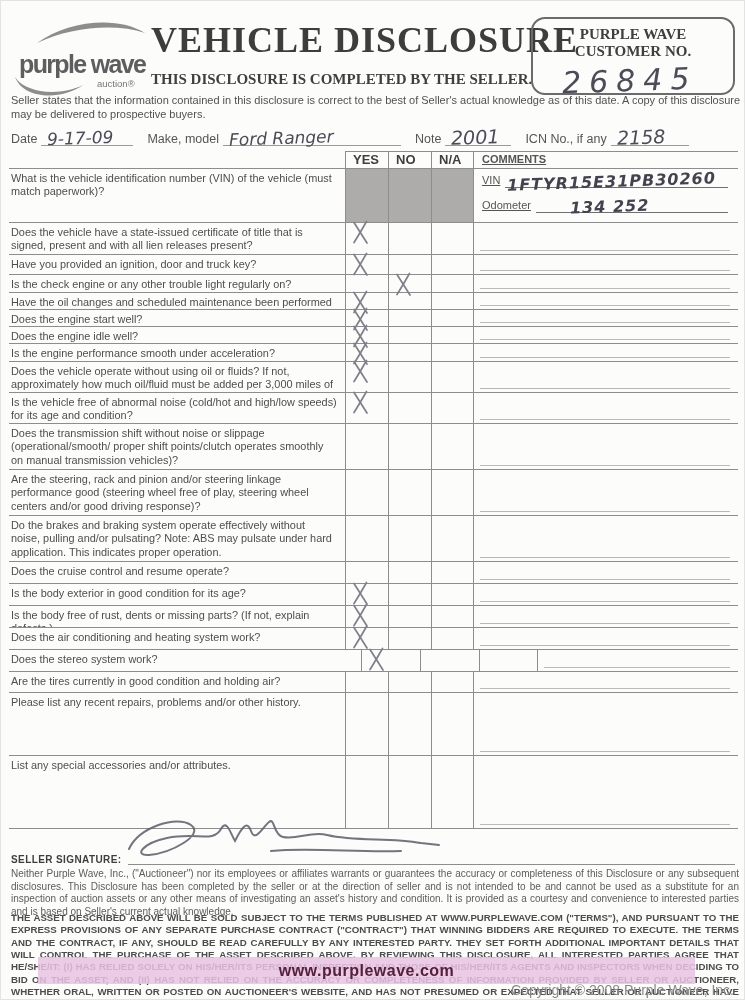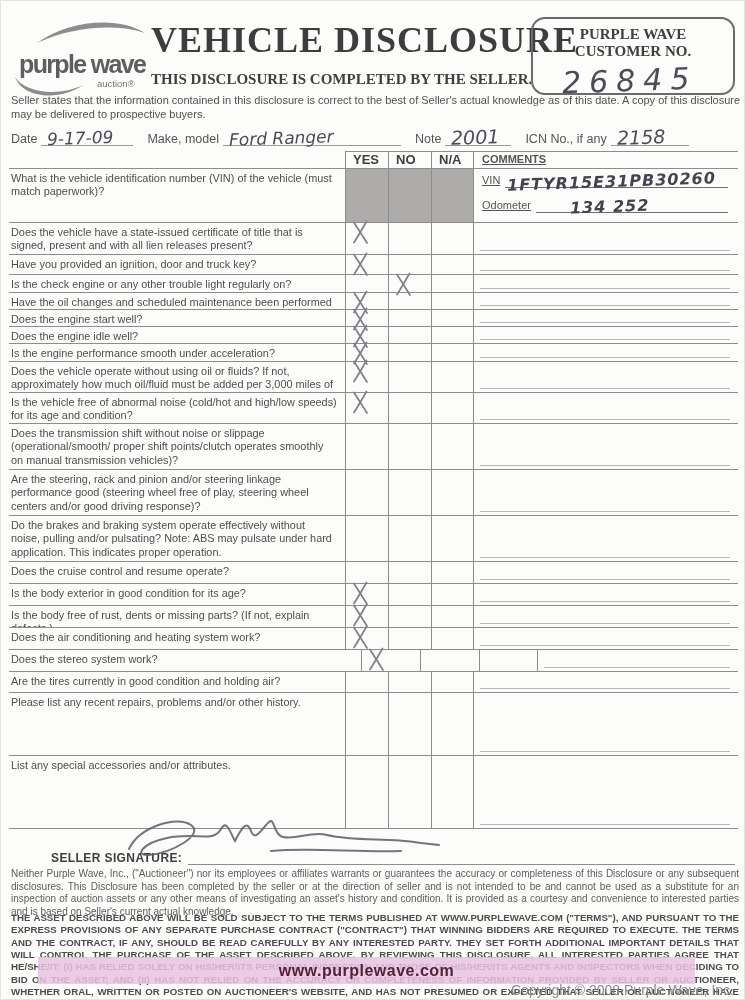--- a/index.html
+++ b/index.html
@@ -65,21 +65,21 @@
   .xmark{position:absolute;left:5px;top:-4px;width:19px;height:27px;overflow:visible;}
   .xmark path{stroke:#7f7f8a;stroke-width:1.7;fill:none;stroke-linecap:round;}
   .comment-line{display:flex;align-items:center;margin:1px 4px 9px 0;}
   .c-label{margin-right:5px;font-size:11px;color:#555;white-space:nowrap;}
   .c-rule{flex:1;border-bottom:1.5px solid #6f6f6f;position:relative;height:15px;}
   .c-hw{position:absolute;left:2px;bottom:-4px;font-size:16px;letter-spacing:1px;
     white-space:nowrap;font-weight:bold;color:#43434f;}
   .c-hw.odo{left:34px;}
   
   .sig-row{position:absolute;left:10px;right:9px;top:850px;display:flex;align-items:flex-end;}
-  .sig-label{font-weight:bold;font-size:12px;color:#3e3e3e;letter-spacing:.4px;white-space:nowrap;margin-left:40px;}
+  .sig-label{font-weight:bold;font-size:10px;color:#3e3e3e;letter-spacing:.4px;white-space:nowrap;}
   .sig-rule{flex:1;border-bottom:1.6px solid #8d8d8d;height:13px;margin-left:6px;}
   .signature{position:absolute;left:120px;top:806px;width:340px;height:62px;z-index:2;}
   .signature path{stroke:#5c5c68;stroke-width:2;fill:none;stroke-linecap:round;opacity:.85;}
   .disclaimer{position:absolute;left:10px;top:867px;width:728px;margin:0;
     font-size:10px;line-height:1.25;color:#5c5c5c;text-align:justify;}
   .terms{position:absolute;left:10px;top:911px;width:728px;margin:0;
     font-size:9.7px;font-weight:bold;line-height:1.27;color:#4c4c4c;text-align:justify;}
   .watermark-band{position:absolute;left:0;top:956px;width:657px;height:27px;z-index:3;
     display:flex;align-items:center;justify-content:center;margin-left:37px;}
   .watermark-band span{font-weight:bold;font-size:16px;letter-spacing:.5px;}

